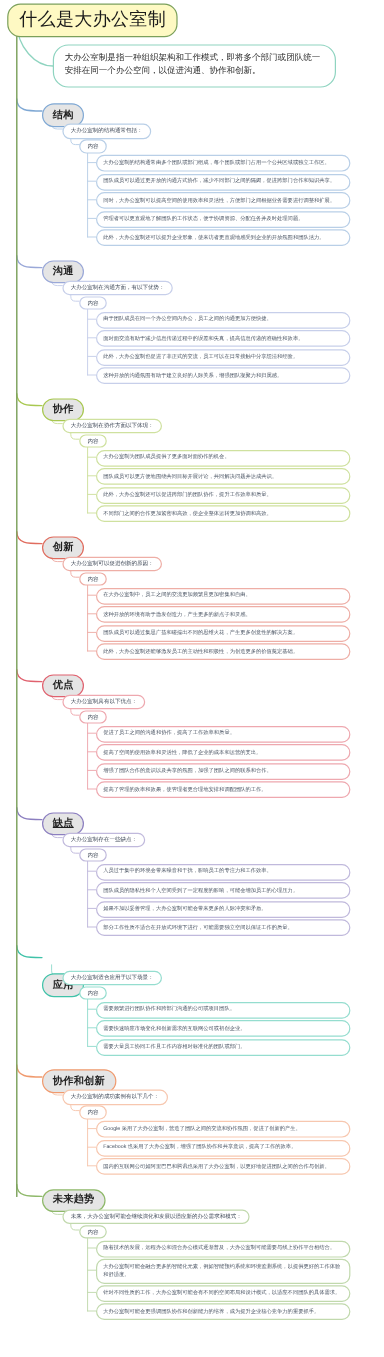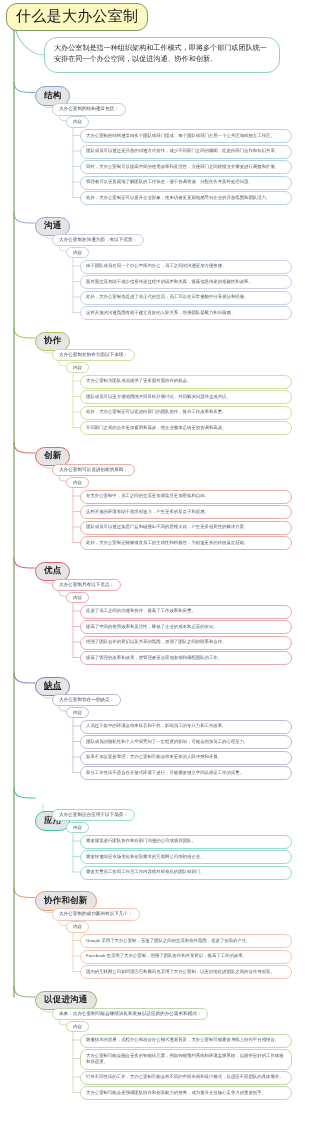--- a/index.html
+++ b/index.html
@@ -236,21 +236,21 @@
       <div class="content-label" style="left: 66px; top: 821.5px; border-color: rgb(149, 221, 207);">内容</div>
       <div class="detail" style="left: 80px; top: 834.5px; width: 212px; border-color: rgb(149, 221, 207);">需要频繁进行团队协作和跨部门沟通的公司或项目团队。</div>
       <div class="detail" style="left: 80px; top: 850px; width: 212px; border-color: rgb(149, 221, 207);">需要快速响应市场变化和创新需求的互联网公司或初创企业。</div>
       <div class="detail" style="left: 80px; top: 865.5px; width: 212px; border-color: rgb(149, 221, 207);">需要大量员工协同工作且工作内容相对标准化的团队或部门。</div>
       <div class="branch-title" style="left: 35px; top: 891px; border-color: rgb(240, 154, 110);">协作和创新</div>
       <div class="summary" style="left: 52px; top: 908px; border-color: rgb(247, 199, 175);">大办公室制的成功案例有以下几个：</div>
       <div class="content-label" style="left: 66px; top: 921px; border-color: rgb(247, 199, 175);">内容</div>
       <div class="detail" style="left: 80px; top: 934px; width: 212px; border-color: rgb(247, 199, 175);">Google 采用了大办公室制，营造了团队之间的交流和协作氛围，促进了创新的产生。</div>
       <div class="detail" style="left: 80px; top: 949.5px; width: 212px; border-color: rgb(247, 199, 175);">Facebook 也采用了大办公室制，增强了团队协作和共享意识，提高了工作的效率。</div>
       <div class="detail" style="left: 80px; top: 965px; width: 212px; border-color: rgb(247, 199, 175);">国内的互联网公司如阿里巴巴和腾讯也采用了大办公室制，以更好地促进团队之间的合作与创新。</div>
-      <div class="branch-title" style="left: 35px; top: 990.5px; border-color: rgb(143, 185, 106);">以促进沟通</div>
+      <div class="branch-title" style="left: 35px; top: 990.5px; border-color: rgb(143, 185, 106);">未来趋势</div>
       <div class="summary" style="left: 52px; top: 1007.5px; border-color: rgb(193, 217, 173);">未来，大办公室制可能会继续演化和发展以适应新的办公需求和模式：</div>
       <div class="content-label" style="left: 66px; top: 1020.5px; border-color: rgb(193, 217, 173);">内容</div>
       <div class="detail" style="left: 80px; top: 1033.5px; width: 212px; border-color: rgb(193, 217, 173);">随着技术的发展，远程办公和混合办公模式逐渐普及，大办公室制可能需要与线上协作平台相结合。</div>
       <div class="detail" style="left: 80px; top: 1049px; width: 212px; border-color: rgb(193, 217, 173);">大办公室制可能会融合更多的智能化元素，例如智能预约系统和环境监测系统，以提供更好的工作体验和舒适度。</div>
       <div class="detail" style="left: 80px; top: 1070.5px; width: 212px; border-color: rgb(193, 217, 173);">针对不同性质的工作，大办公室制可能会有不同的空间布局和设计模式，以适应不同团队的具体需求。</div>
       <div class="detail" style="left: 80px; top: 1086px; width: 212px; border-color: rgb(193, 217, 173);">大办公室制可能会更强调团队协作和创新能力的培养，成为提升企业核心竞争力的重要抓手。</div>
     </div>
 
 </div>
 

